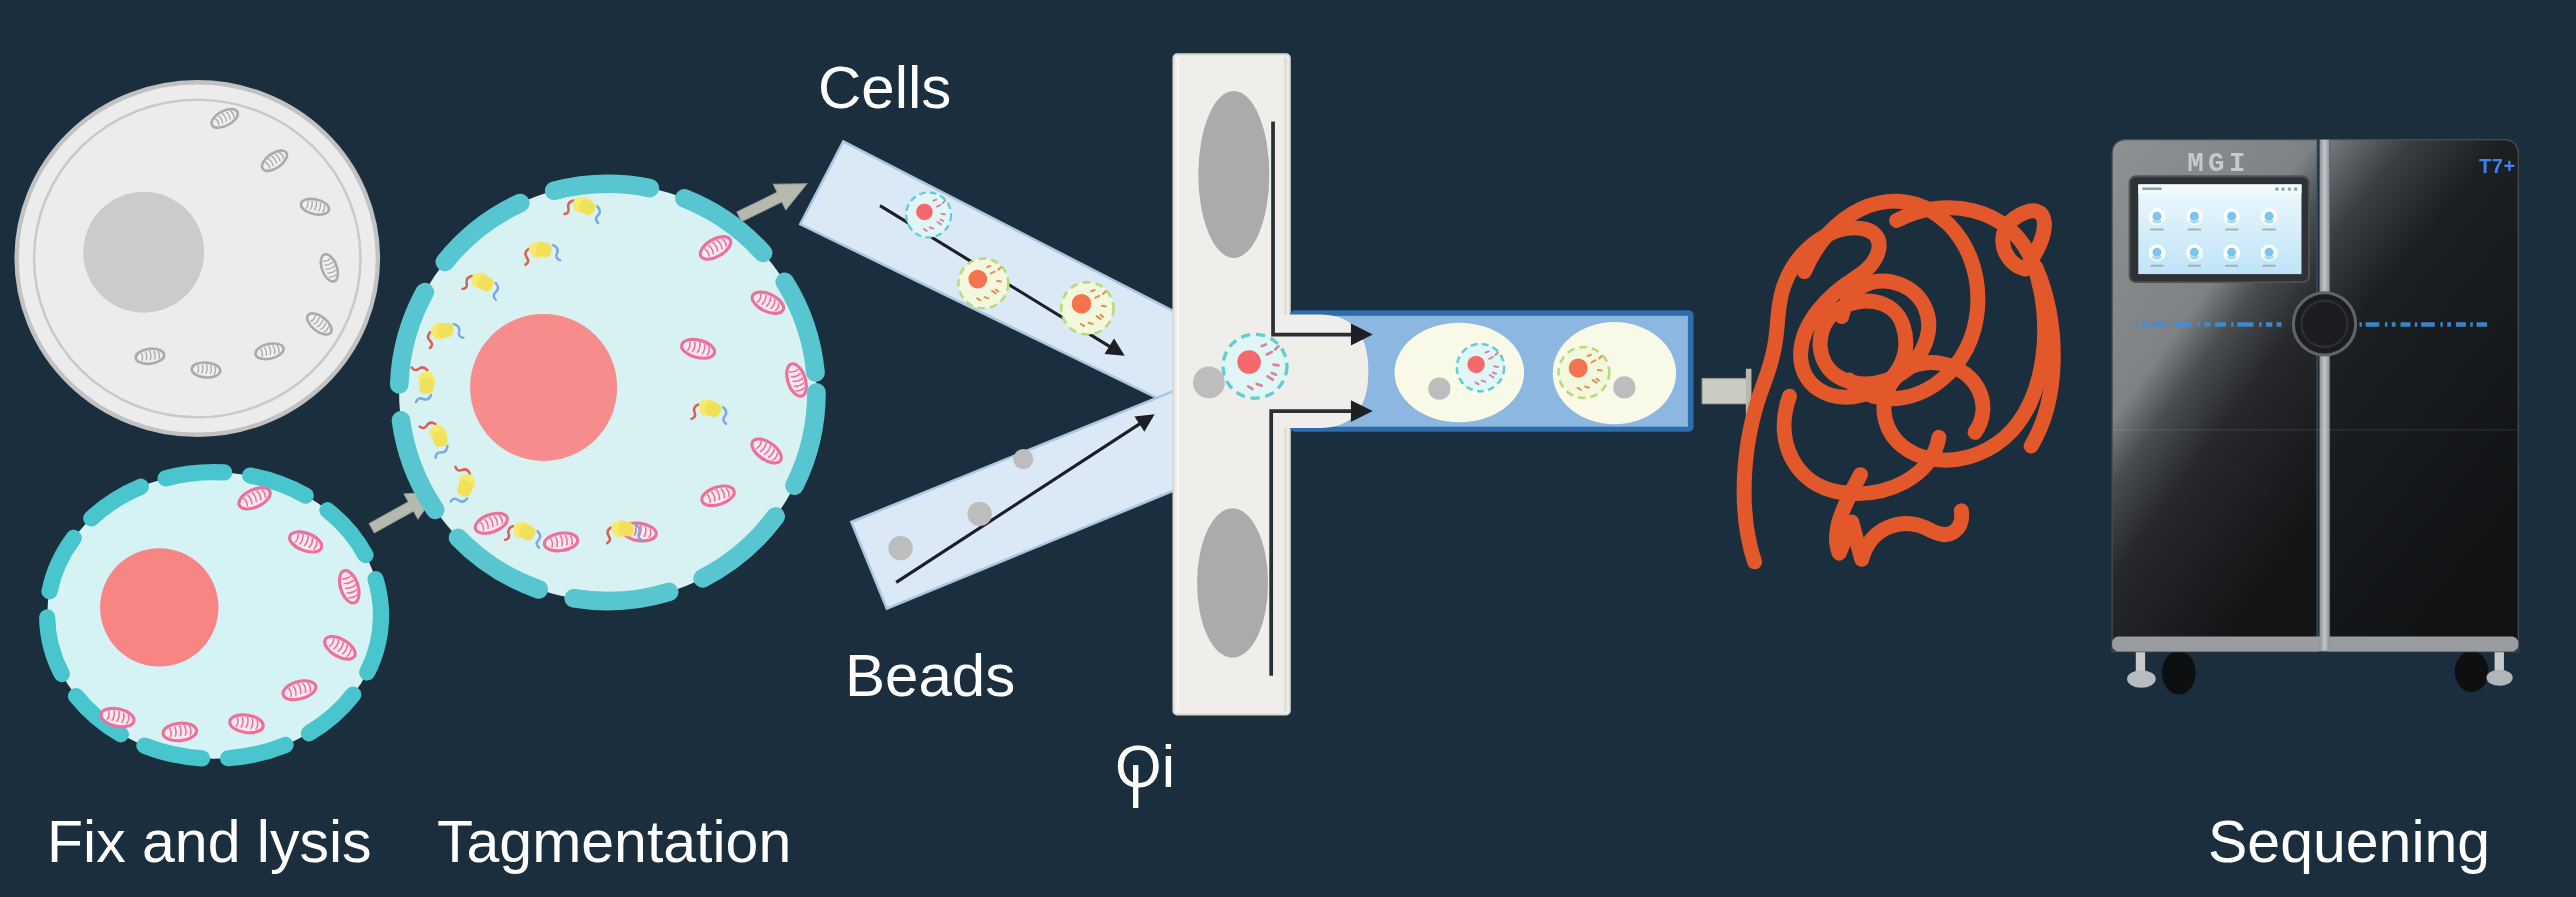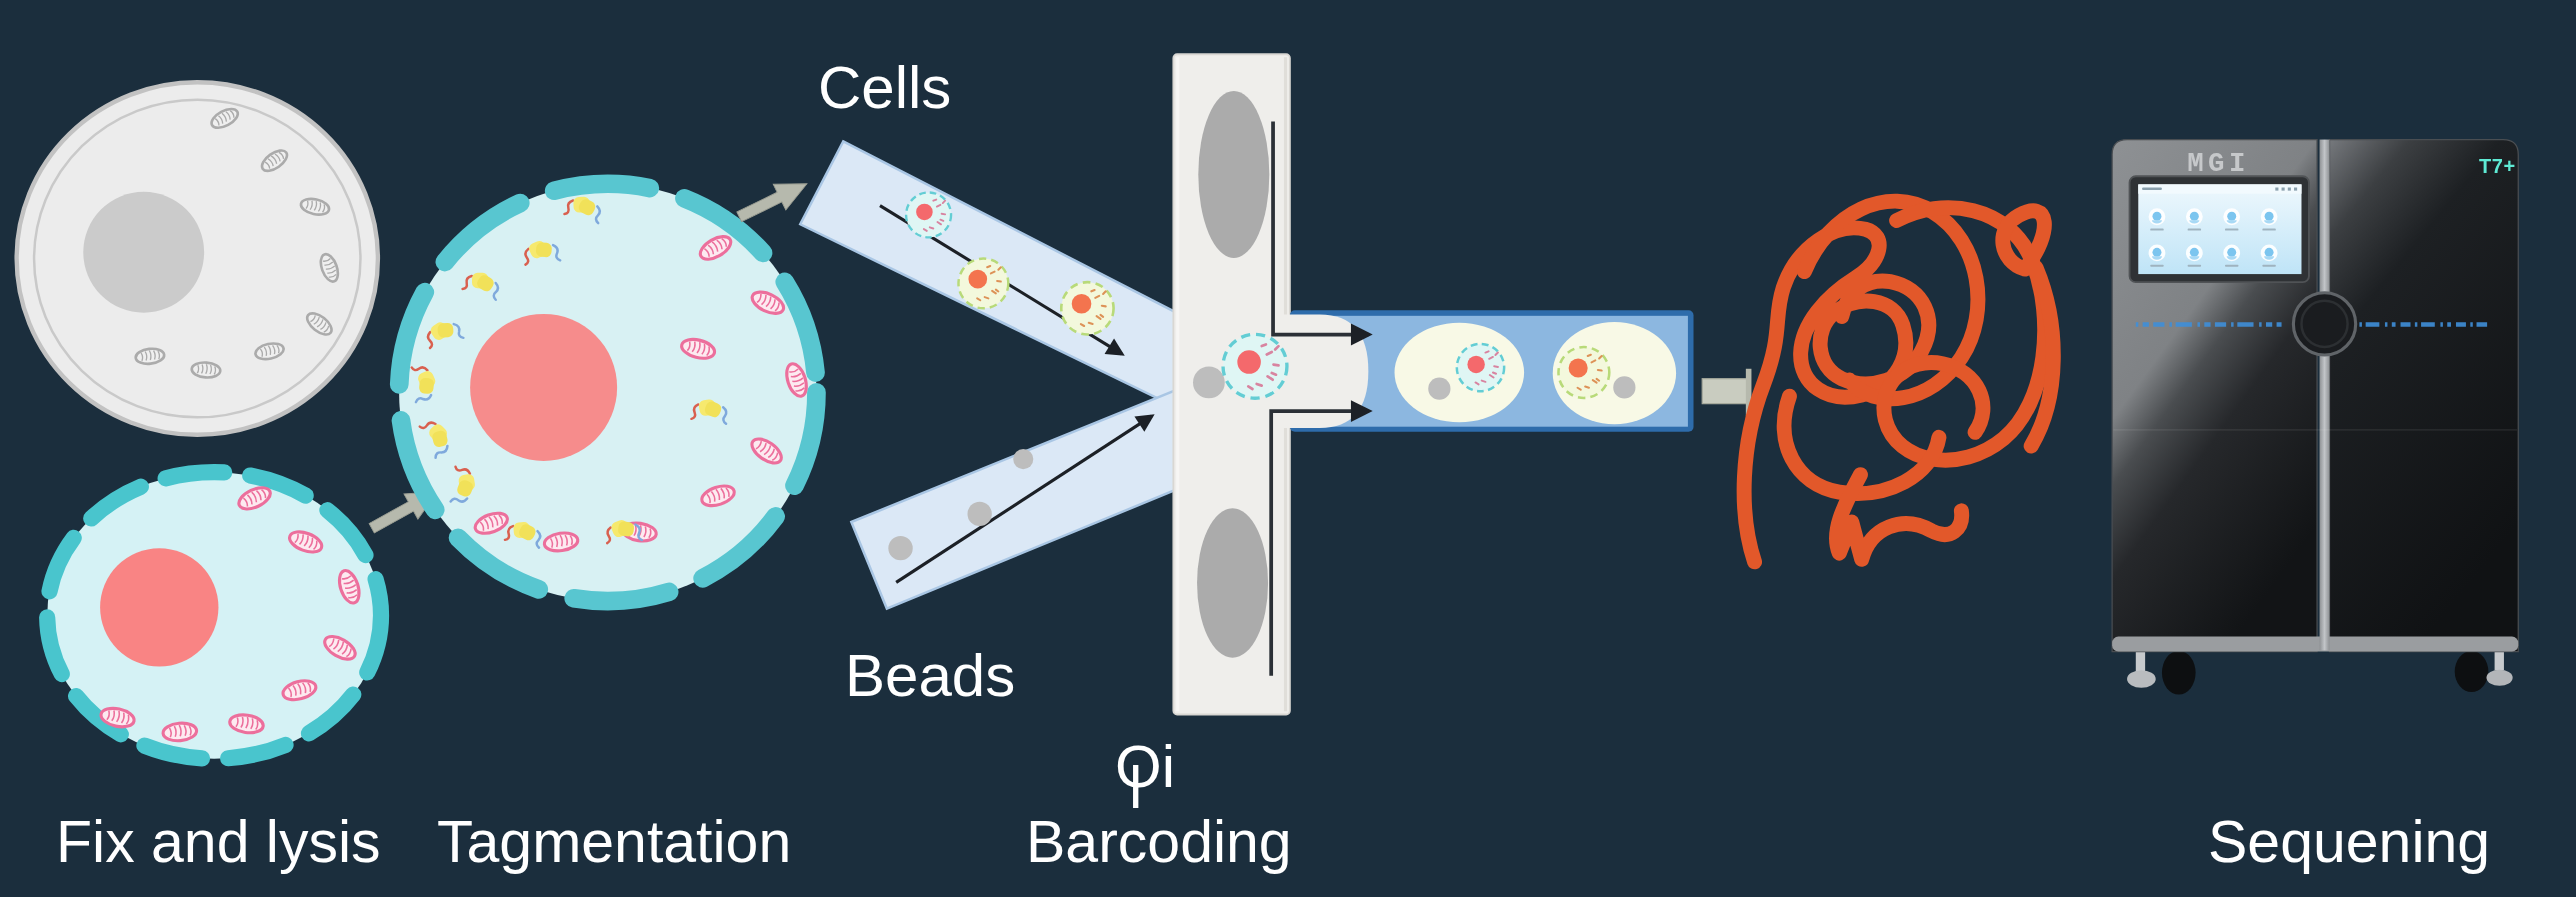--- a/index.html
+++ b/index.html
@@ -11,21 +11,21 @@
   .lbl{
     position:absolute;color:#ffffff;font-size:59px;line-height:1.1;
     white-space:nowrap;letter-spacing:0px;font-weight:400;
   }
   .lbl.small{font-size:60px;}
   .brand{
     position:absolute;color:#C6C8CA;font-weight:bold;font-size:27.4px;
     letter-spacing:4.4px;
   }
   .model{
-    position:absolute;color:#5eead4;font-weight:bold;font-size:20px;
+    position:absolute;color:#3b82f6;font-weight:bold;font-size:20px;
     letter-spacing:0.6px;
   }
 </style>
 </head>
 <body>
 
 <div id="stage">
 
 <svg id="diagram" viewBox="0 0 4134 1440">
   <defs>
@@ -308,22 +308,21 @@
   </g>
 </svg>
 
 <div class="lbl small" style="left:818px; top:55px;">Cells</div>
 
 <div class="lbl small" style="left:845px; top:643px;">Beads</div>
 
 <div class="lbl small" style="left:1115px; top:734px;text-align:right;">Oi</div>
 <div class="lbl small" style="left:1129px; top:755px;">l</div>
 
-<div class="lbl" style="left:47px;   top:810px;margin-left:9px;">Fix and lysis</div>
+<div class="lbl" style="left:47px;   top:810px;">Fix and lysis</div>
 <div class="lbl" style="left:437px;  top:810px;">Tagmentation</div>
-<div class="lbl" style="left:1026px; top:810px;">Barcoding</div>
 <div class="lbl" style="left:2208px; top:810px;">Sequening</div>
 
 <div class="brand" style="left:2184px; top:148px; width:69px; text-align:center;font-family:Liberation Mono, monospace;">MGI</div>
 <div class="model" style="left:2479px; top:155px;">T7+</div>
 
 </div>
 
 
 </body></html>

